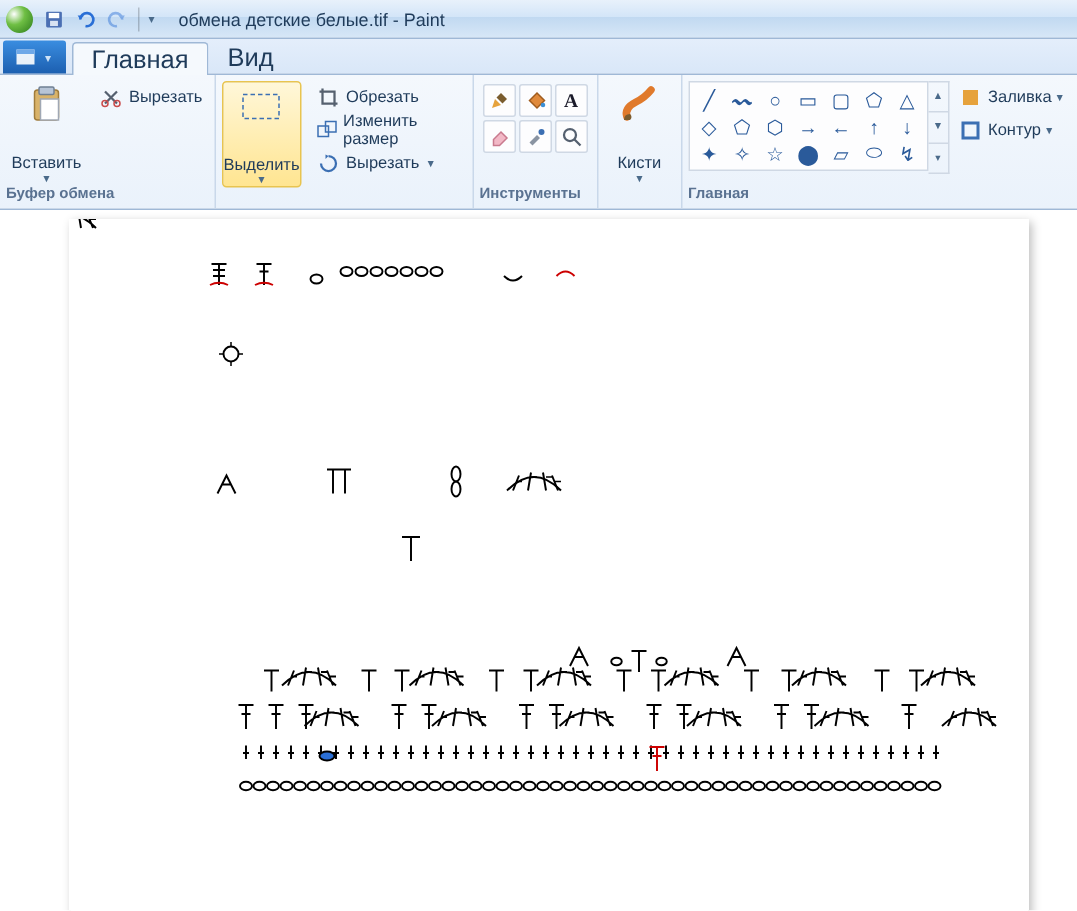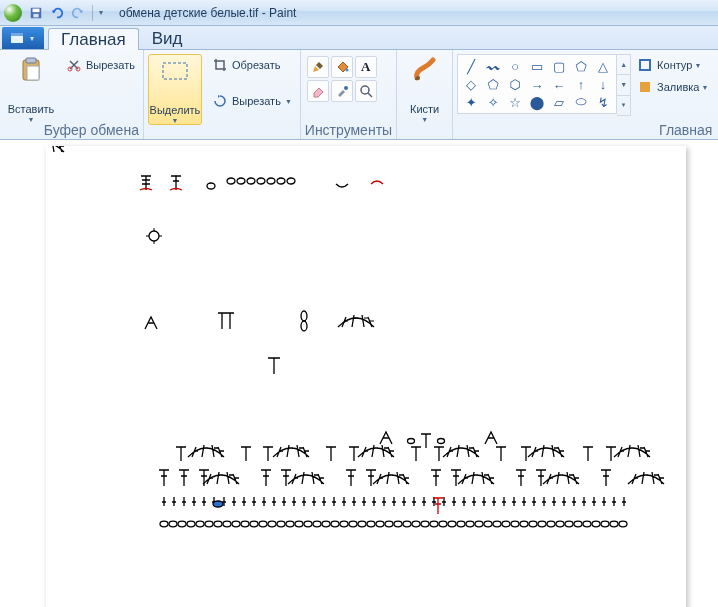--- a/index.html
+++ b/index.html
@@ -19,29 +19,29 @@
 
 .ribbon-tabs { height: 24px; background: linear-gradient(to bottom, #e4eefb, #d9e7f8); display: flex; align-items: flex-end; padding-left: 2px; border-bottom: 1px solid #9fb8d6; }
 .file-btn { background: linear-gradient(to bottom, #3a8de0, #1c5fb0); color: #fff; height: 22px; padding: 0 10px 0 8px; font-size: 12px; display: flex; align-items: center; border-radius: 2px 2px 0 0; margin-right: 4px; }
 .file-btn .arr { margin-left: 6px; color: #cfe3f7; font-size: 8px; }
 .tab { height: 22px; padding: 0 12px; font-size: 17px; color: #1f3b5a; display: flex; align-items: center; border: 1px solid transparent; border-bottom: none; }
 .tab.active { background: #f5f9fd; border-color: #9fb8d6; border-radius: 3px 3px 0 0; position: relative; top: 1px; }
 
 .ribbon-body { height: 90px; background: linear-gradient(to bottom, #f4f8fd 0%, #eaf2fb 100%); border-bottom: 1px solid #9fb8d6; display: flex; }
 .group { border-right: 1px solid #c9d8ea; padding: 2px 4px 0 4px; display: flex; flex-direction: column; }
 .group-body { flex: 1; display: flex; align-items: flex-start; }
-.group-label { text-align: right; font-size: 14px; color: #5a7291; height: 16px; line-height: 14px; }
+.group-label { text-align: left; font-size: 10px; color: #5a7291; height: 16px; line-height: 14px; font-weight: bold; }
 
 .big-btn { display: flex; flex-direction: column; align-items: center; justify-content: center; width: 54px; padding-top: 4px; }
 .big-btn .icon { width: 32px; height: 28px; display: flex; align-items: center; justify-content: center; }
 .big-btn .lbl { font-size: 11px; color: #1f3b5a; text-align: center; line-height: 12px; margin-top: 19px; }
 .big-btn .arr { font-size: 7px; color: #4a6a8a; margin-top:1px; }
 .big-btn.highlight { background: linear-gradient(to bottom, #fff7d9, #ffe591); border: 1px solid #e8c450; border-radius: 3px; margin: 2px 2px 2px 0; padding-top: 2px; }
 
-.small-btns { display: flex; flex-direction: column; gap: 14px; padding-top: 2px; margin-left: 4px; }
+.small-btns { display: flex; flex-direction: column; gap: 0; padding-top: 2px; margin-left: 4px; }
 .small-btn { display: flex; align-items: center; font-size: 11px; color: #1f3b5a; height: 22px; padding: 0 4px; }
 .small-btn .sicon { width: 16px; height: 16px; margin-right: 4px; display: flex; align-items: center; justify-content: center; }
 
 
 .tool-grid { display: grid; grid-template-columns: repeat(3, 22px); grid-template-rows: repeat(2, 22px); gap: 2px; padding: 4px 2px; }
 .tool-cell { width: 22px; height: 22px; border: 1px solid #cfd8e4; background: #fdfdfe; border-radius: 2px; display: flex; align-items: center; justify-content: center; }
 
 
 .shapes-gallery { display: grid; grid-template-columns: repeat(7, 22px); grid-template-rows: repeat(3, 18px); gap: 0; border: 1px solid #cfd8e4; background: #fdfdfe; padding: 2px; margin-top:2px; }
 .shape-cell { display: flex; align-items: center; justify-content: center; color: #2a5a9a; font-size: 13px; }
@@ -140,20 +140,29 @@
         <div class="arr">▼</div>
       </div>
       <div class="small-btns">
         <div class="small-btn">
           <span class="sicon">
               <svg width="14" height="14">
                 <path d="M3 1 v10 h10 M1 3 h10 v10" stroke="#55606f" stroke-width="1.5" fill="none"></path>
               </svg>
             </span>
           <span>Обрезать</span>
+        </div>
+        <div class="small-btn">
+          <span class="sicon">
+              <svg width="14" height="14">
+                <rect x="1" y="4" width="7" height="7" fill="none" stroke="#3b6fb3"></rect>
+                <rect x="6" y="1" width="7" height="7" fill="none" stroke="#3b6fb3"></rect>
+              </svg>
+            </span>
+          <span>Изменить размер</span>
         </div>
         <div class="small-btn">
           <span class="sicon">
               <svg width="14" height="14">
                 <path d="M7 2 a5 5 0 1 1 -5 5" fill="none" stroke="#3b6fb3" stroke-width="1.5"></path>
                 <path d="M7 2 l-2 -1 l0 3 z" fill="#3b6fb3"></path>
               </svg>
             </span>
           <span>Вырезать</span>
           <span style="font-size:7px;color:#4a6a8a;margin-left:4px">▼</span>
@@ -245,33 +254,33 @@
       </div>
       <div style="width:14px;display:flex;flex-direction:column;border:1px solid #cfd8e4;border-left:none;height:62px;margin-top:2px">
         <div style="flex:1;display:flex;align-items:center;justify-content:center;font-size:7px;color:#4a6a8a">▲</div>
         <div style="flex:1;display:flex;align-items:center;justify-content:center;font-size:7px;color:#4a6a8a;border-top:1px solid #cfd8e4">▼</div>
         <div style="flex:1;display:flex;align-items:center;justify-content:center;font-size:7px;color:#4a6a8a;border-top:1px solid #cfd8e4">▾</div>
       </div>
       <div class="shapes-side">
         <div class="small-btn">
           <span class="sicon">
               <svg width="14" height="14">
-                <rect x="2" y="2" width="10" height="10" fill="none" stroke="#3b6fb3" stroke-width="2"></rect>
+                <rect x="2" y="2" width="10" height="10" fill="#e6a23c"></rect>
               </svg>
             </span>
-          <span>Контур</span>
+          <span>Заливка</span>
           <span style="font-size:7px;color:#4a6a8a;margin-left:2px">▼</span>
         </div>
         <div class="small-btn">
           <span class="sicon">
               <svg width="14" height="14">
-                <rect x="2" y="2" width="10" height="10" fill="#e6a23c"></rect>
+                <rect x="2" y="2" width="10" height="10" fill="none" stroke="#3b6fb3" stroke-width="2"></rect>
               </svg>
             </span>
-          <span>Заливка</span>
+          <span>Контур</span>
           <span style="font-size:7px;color:#4a6a8a;margin-left:2px">▼</span>
         </div>
       </div>
     </div>
     <div class="group-label">Главная</div>
   </div>
 
 </div>
 
 <div class="canvas-area">

